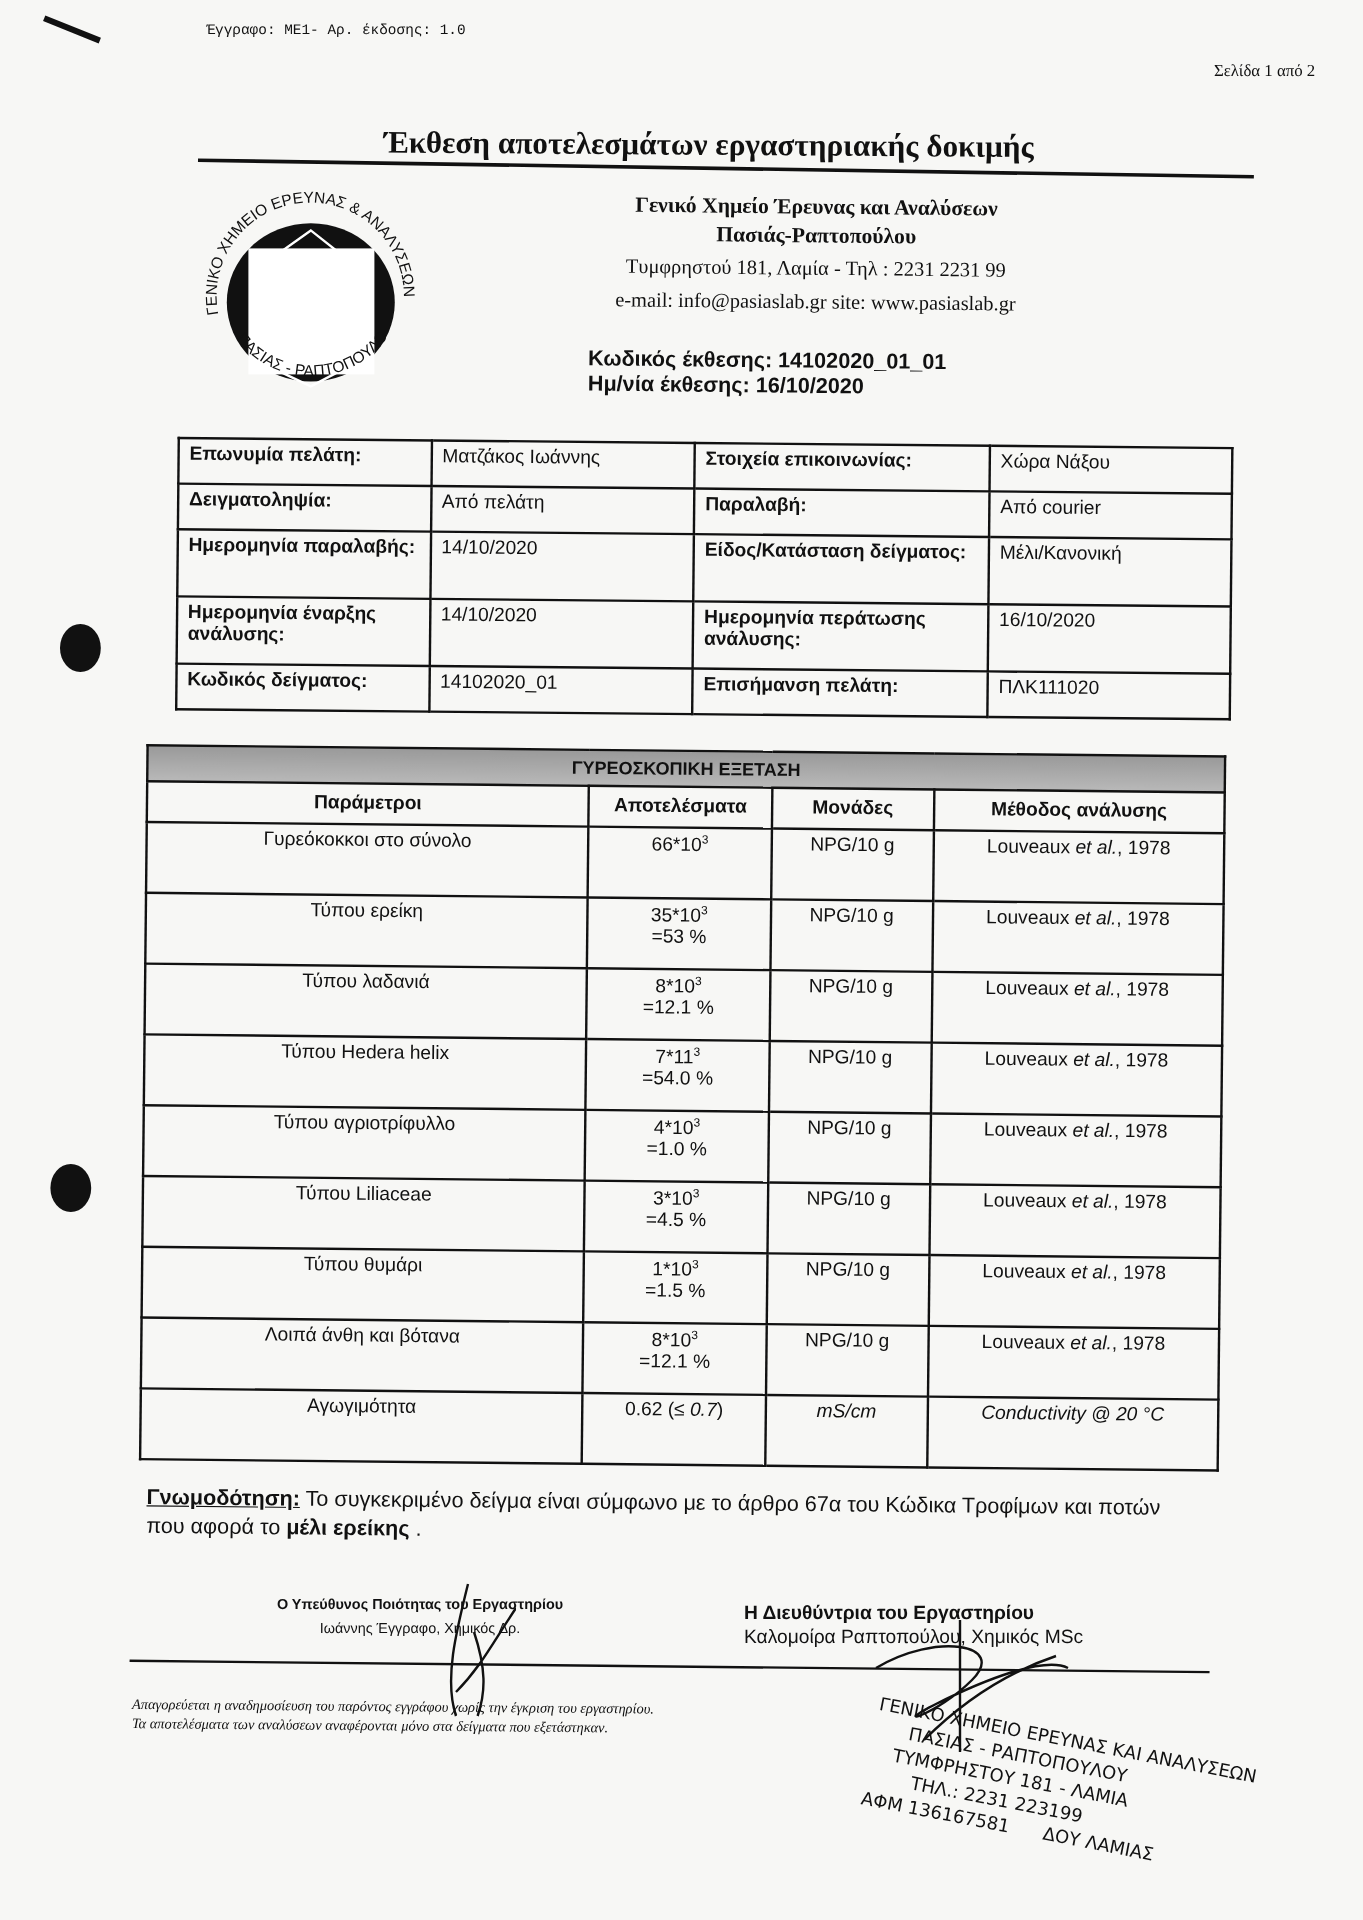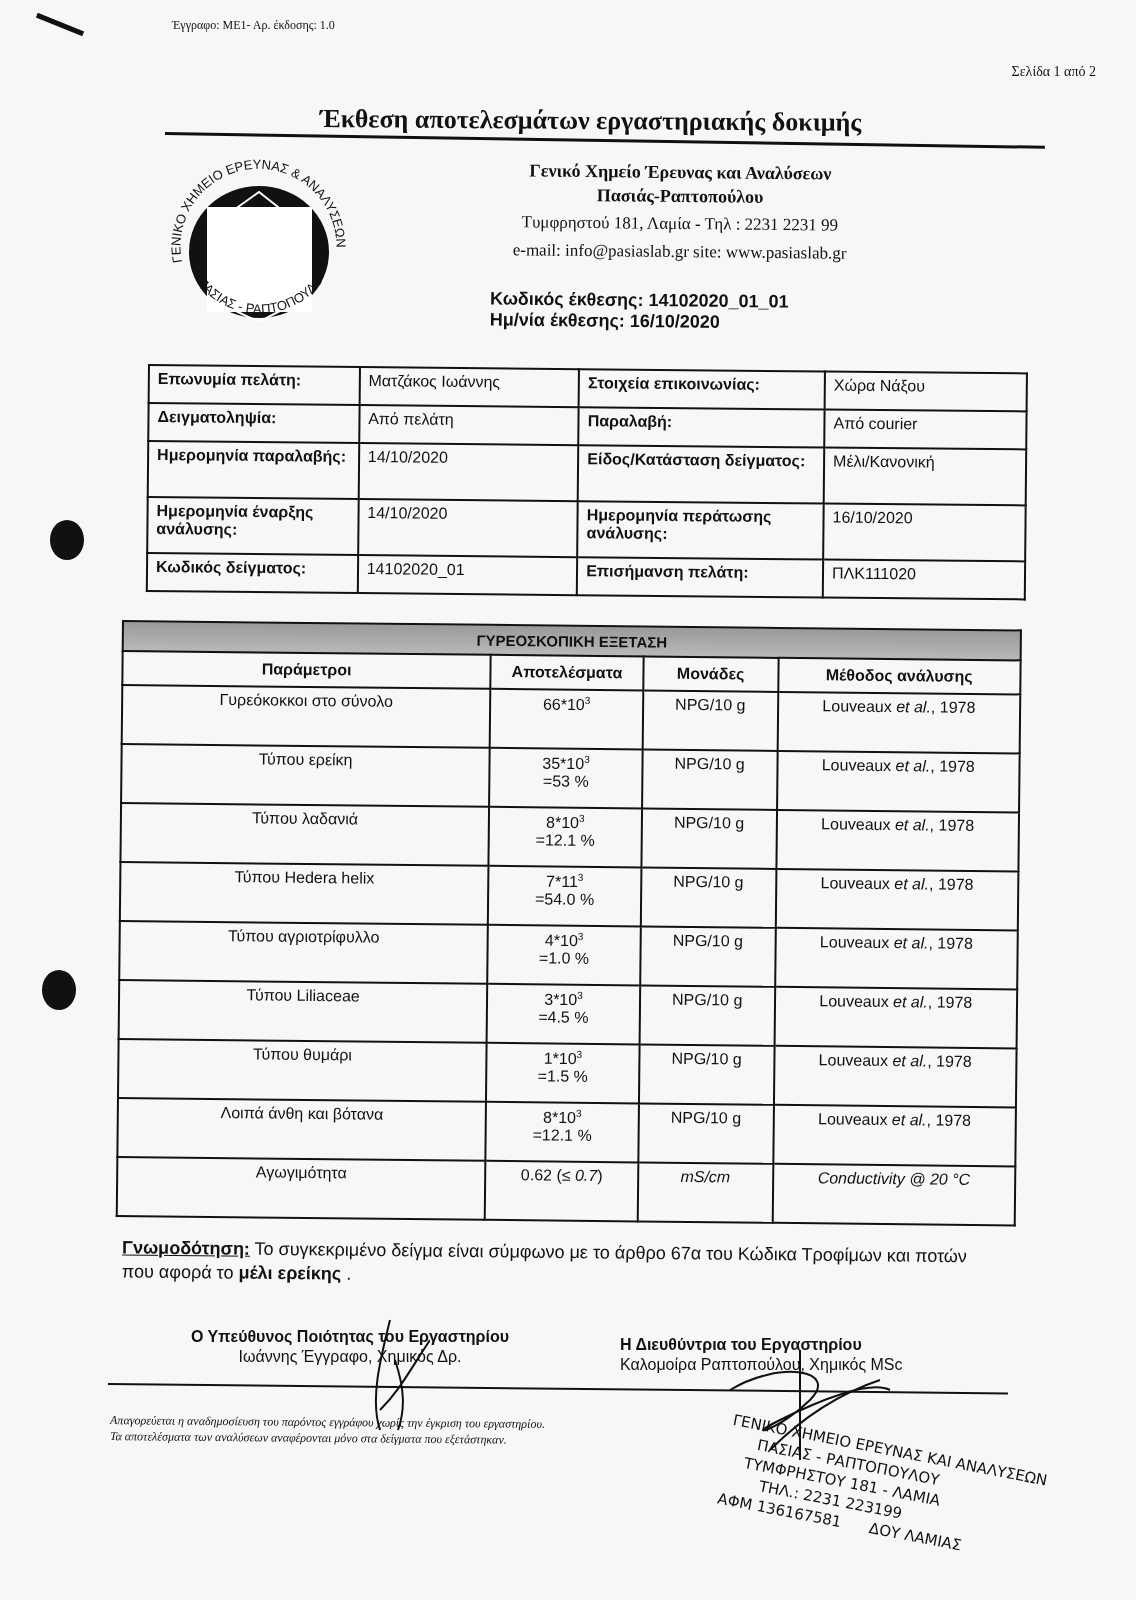--- a/index.html
+++ b/index.html
@@ -1,40 +1,40 @@
 <!DOCTYPE html>
 <html><head>
 <meta charset="utf-8">
 <style>
   * { box-sizing: border-box; margin: 0; padding: 0; }
   body { width: 1136px; height: 1600px; background: #f7f7f5; position: relative; overflow: hidden; font-family: "Liberation Sans", sans-serif; color: #111; }
   .page { position: absolute; inset: 0; }
   .mark-line { position: absolute; left: 35px; top: 22px; width: 50px; height: 5px; background: #111; transform: rotate(22deg); }
-  .doc-ref { position: absolute; left: 172px; top: 18px; font-family: Liberation Serif, serif; font-size: 12px; }
-  .page-num { position: absolute; right: 40px; top: 52px; font-family: "Liberation Serif", serif; font-size: 14px; margin-top: 12px; }
+  .doc-ref { position: absolute; left: 172px; top: 18px; font-family: Liberation Mono, monospace; font-size: 12px; }
+  .page-num { position: absolute; right: 40px; top: 52px; font-family: "Liberation Serif", serif; font-size: 14px; }
   .title { position: absolute; left: 320px; top: 106px; font-family: "Liberation Serif", serif; font-weight: bold; font-size: 26px; transform: rotate(0.4deg); }
   .title-rule { position: absolute; left: 165px; top: 132px; width: 880px; height: 3px; background: #111; transform: rotate(0.9deg); transform-origin: left; }
   .logo { position: absolute; left: 157px; top: 152px; width: 200px; height: 190px; }
   .lab-info { position: absolute; left: 470px; top: 160px; width: 420px; text-align: center; font-family: "Liberation Serif", serif; transform: rotate(0.6deg); }
   .lab-info .name { font-weight: bold; font-size: 18px; line-height: 24px; }
   .lab-info .addr { font-size: 17px; line-height: 24px; margin-top: 4px; }
   .report-meta { position: absolute; left: 490px; top: 290px; font-weight: bold; font-size: 18px; line-height: 21px; transform: rotate(0.6deg); }
   table { border-collapse: collapse; }
   .info-table { position: absolute; left: 148px; top: 364px; width: 880px; transform: rotate(0.55deg); transform-origin: left top; }
   .info-table td { border: 2px solid #111; font-size: 16px; padding: 4px 8px; vertical-align: top; height: 38px; }
   .info-table td.lbl { font-weight: bold; }
   .res-table { position: absolute; left: 122px; top: 620px; width: 900px; transform: rotate(0.6deg); transform-origin: left top; }
   .res-table td, .res-table th { border: 2px solid #111; font-size: 16px; padding: 4px 6px; text-align: center; vertical-align: top; }
   .res-table .section-head { background: linear-gradient(#9a9a9a, #b8b8b8); font-weight: bold; font-size: 15px; height: 30px; vertical-align: middle; }
   .res-table th { font-weight: bold; height: 34px; vertical-align: middle; }
   .res-table td { height: 59px; }
   .res-table sup { font-size: 10px; }
   .opinion { position: absolute; left: 122px; top: 1240px; width: 880px; font-size: 18px; line-height: 24px; transform: rotate(0.6deg); }
   .opinion .lbl { font-weight: bold; text-decoration: underline; }
-  .sign-left { position: absolute; left: 160px; top: 1327px; width: 380px; text-align: center; font-size: 16px; line-height: 20px; }
+  .sign-left { position: absolute; left: 160px; top: 1327px; width: 380px; text-align: center; font-size: 12px; line-height: 20px; }
   .sign-right { position: absolute; left: 620px; top: 1335px; width: 340px; text-align: left; font-size: 16px; line-height: 20px; }
   .bold { font-weight: bold; }
   .footer-rule { position: absolute; left: 108px; top: 1383px; width: 900px; height: 2px; background: #111; transform: rotate(0.6deg); transform-origin: left; }
   .disclaimer { position: absolute; left: 110px; top: 1414px; font-family: "Liberation Serif", serif; font-style: italic; font-size: 12px; line-height: 16px; transform: rotate(0.5deg); }
   .stamp { position: absolute; left: 735px; top: 1410px; font-family: "DejaVu Sans", sans-serif; font-size: 15px; line-height: 20px; transform: rotate(11deg); transform-origin: left top; white-space: pre; }
   .dot { position: absolute; width: 34px; height: 40px; border-radius: 50%; background: #111; }
   .sig { position: absolute; }
 </style>
 </head>
 <body>

